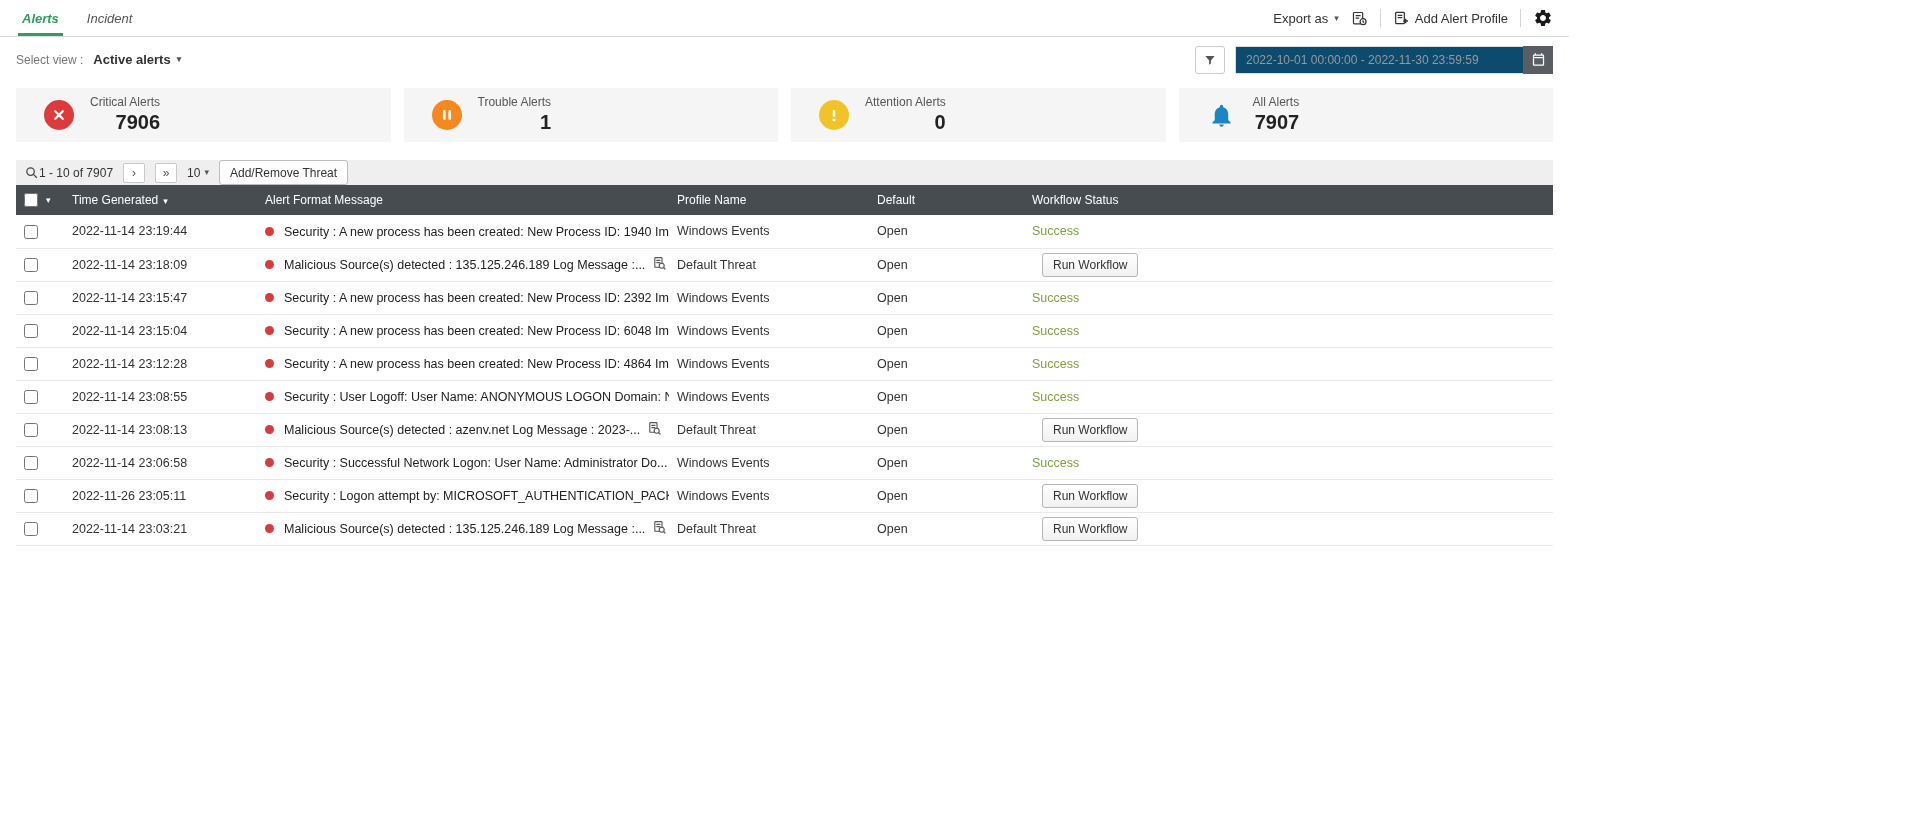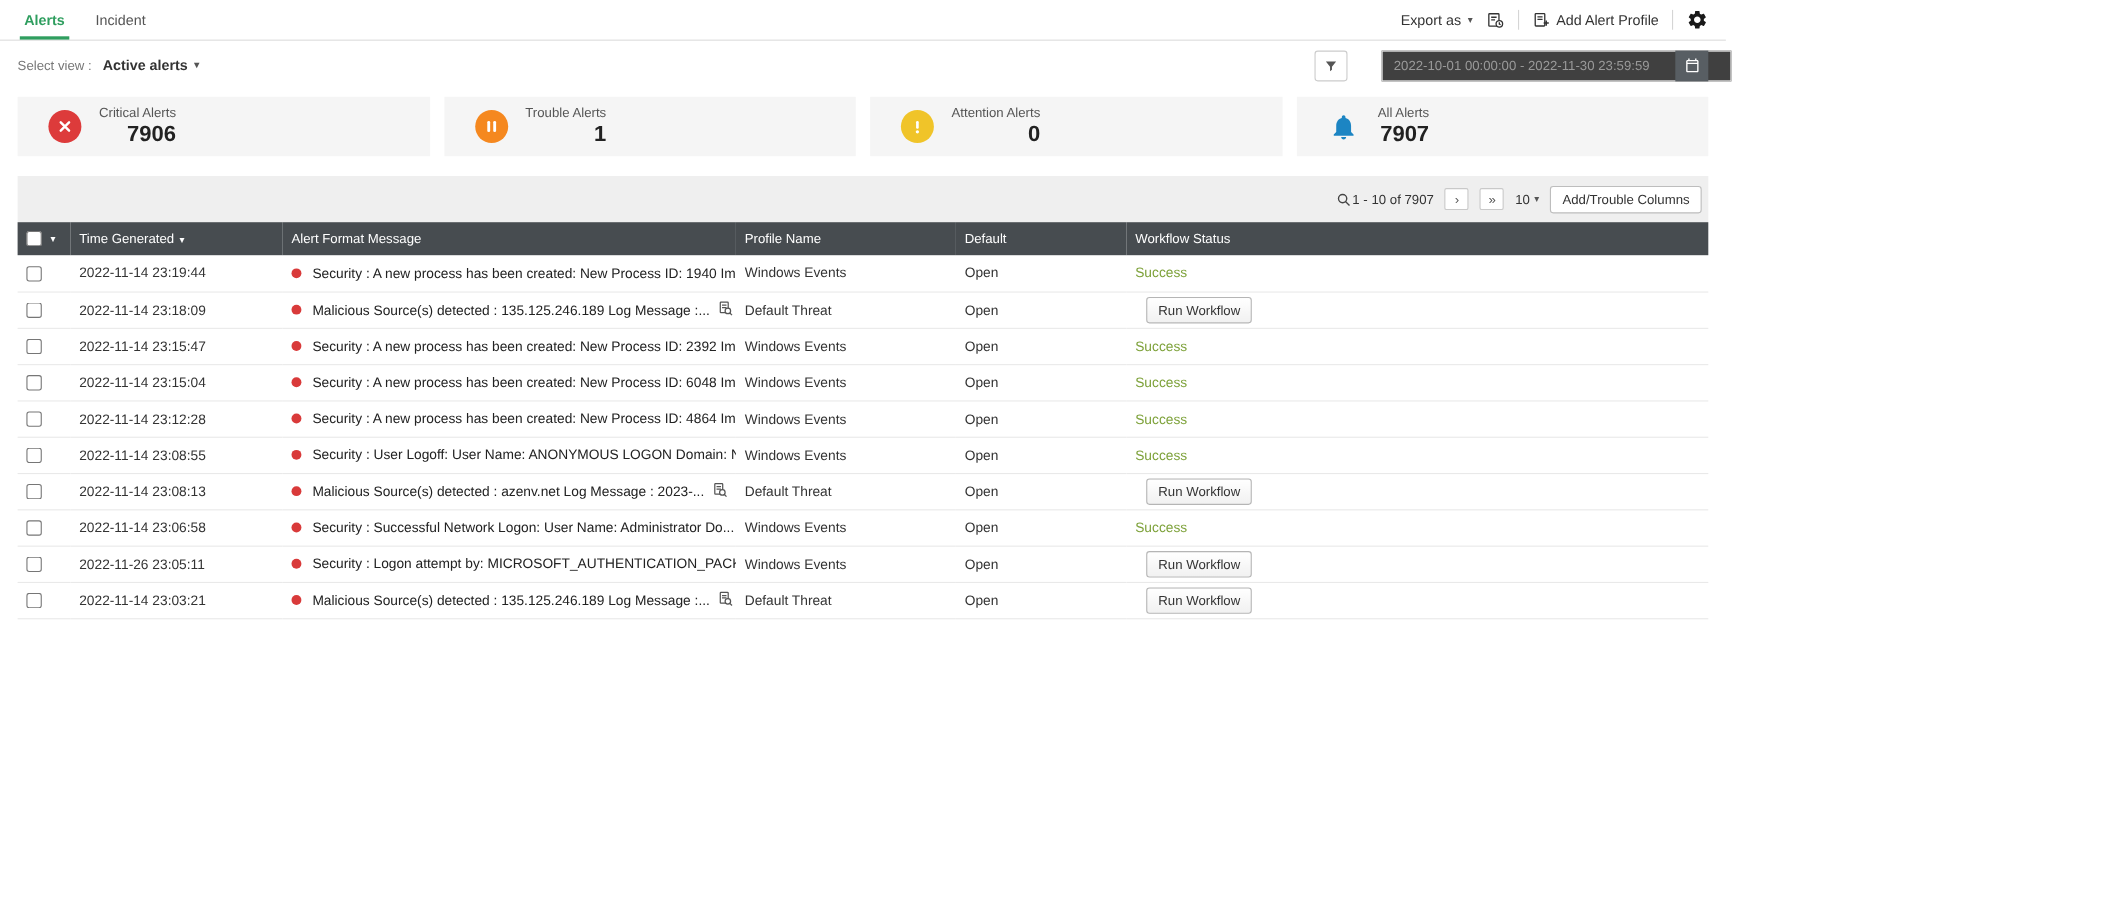--- a/index.html
+++ b/index.html
@@ -9,52 +9,52 @@
     font-family:"Liberation Sans", sans-serif; color:#333; overflow:hidden;
   }
   .app { width:1569px; }
 
   
   .topbar {
     height:37px; border-bottom:1px solid #dcdcdc;
     display:flex; justify-content:space-between; align-items:stretch;
     padding:0 16px 0 8px; background:#fff;
   }
-  .tabs { display:flex; }
+  .tabs { display:flex;font-style:italic; }
   .tab { padding:0 14px; display:flex; align-items:center; font-size:13px; color:#555; cursor:pointer; position:relative; }
   .tab.active { color:#2f9e5f; font-weight:bold; }
   .tab.active::after { content:""; position:absolute; left:10px; right:10px; bottom:0; height:3px; background:#2f9e5f; }
   .topbar-right { display:flex; align-items:center; gap:12px; font-size:13px; color:#333; }
   .tb-action { display:flex; align-items:center; gap:6px; cursor:pointer; }
   .caret { font-size:9px; color:#555; line-height:1; }
   .vsep { width:1px; height:18px; background:#d5d5d5; }
   .icon-btn { display:flex; align-items:center; cursor:pointer; }
 
   
   .viewbar { height:45px; display:flex; align-items:center; justify-content:space-between; padding:0 16px; }
   .viewbar-left { display:flex; align-items:center; gap:10px; }
   .select-view-label { color:#777; font-size:12px; }
   .view-dropdown { font-size:13px; font-weight:bold; color:#333; display:flex; gap:6px; align-items:center; cursor:pointer; }
   .viewbar-right { display:flex; align-items:center; gap:10px; }
   .filter-btn { width:30px; height:28px; border:1px solid #ccc; border-radius:3px; background:#fff; display:flex; align-items:center; justify-content:center; cursor:pointer; }
   .date-wrap { position:relative; width:318px; height:28px; }
-  .date-input { width:100%; height:100%; border:1px solid #ddd; background:#404040; color:#999; font-size:12px; padding:0 20px 0 10px; font-family:inherit;margin-left:21px; }
+  .date-input { width:100%; height:100%; border:1px solid #ddd; background:#0c4a6e; color:#999; font-size:12px; padding:0 20px 0 10px; font-family:inherit; }
   .cal-btn { position:absolute; right:0; top:0; width:30px; height:28px; background:#585e63; border:none; display:flex; align-items:center; justify-content:center; cursor:pointer; }
 
   
   .cards { display:grid; grid-template-columns:repeat(4,1fr); gap:13px; padding:6px 16px 6px; }
   .card { background:#f5f5f5; height:54px; display:flex; align-items:center; padding-left:28px; }
   .card-icon { width:30px; height:30px; border-radius:50%; display:flex; align-items:center; justify-content:center; flex:none; }
   .card-text { margin-left:16px; line-height:1.25; }
   .card-label { font-size:12px; color:#555; }
   .card-value { font-size:20px; color:#222; font-weight:bold;text-align:right; }
 
   
   .content { padding:12px 16px 0; }
-  .table-toolbar { background:#efefef; height:42px; display:flex; align-items:center; justify-content:flex-end; padding:0 6px 0 8px; }
+  .table-toolbar { background:#efefef; height:25px; display:flex; align-items:center; justify-content:flex-start; padding:0 6px 0 8px; }
   .toolbar-right { display:flex; align-items:center; gap:10px; font-size:12px; color:#333; }
   .page-btn { width:22px; height:20px; background:#fff; border:1px solid #c9c9c9; border-radius:2px; color:#555; font-size:12px; display:flex; align-items:center; justify-content:center; cursor:pointer; padding:0; }
   .page-size { display:flex; align-items:center; gap:4px; cursor:pointer; }
   .add-cols-btn { height:25px; background:#fff; border:1px solid #bdbdbd; border-radius:3px; padding:0 10px; font-size:12px; color:#333; cursor:pointer; font-family:inherit; }
 
   
   table { border-collapse:collapse; width:100%; table-layout:fixed; }
   thead th { background:#474c50; color:#fff; font-weight:normal; font-size:12px; text-align:left; height:30px; padding:0 8px; white-space:nowrap; }
   thead th .hdr-caret { font-size:9px; color:#fff; margin-left:5px; }
   tbody td { height:33px; border-bottom:1px solid #e9e9e9; padding:0 8px; font-size:12.5px; color:#333; white-space:nowrap; overflow:hidden; }
@@ -196,21 +196,21 @@
         </svg>
       </span>
       <div class="toolbar-right">
         <span>1 - 10 of 7907</span>
         <button class="page-btn">›</button>
         <button class="page-btn">»</button>
         <span class="page-size">
           <span>10</span>
           <span class="caret">▾</span>
         </span>
-        <button class="add-cols-btn">Add/Trouble Columns</button>
+        <button class="add-cols-btn">Add/Remove Threat</button>
       </div>
     </div>
 
     <table>
       <colgroup>
         <col style="width:48px">
           <col style="width:193px">
           <col style="width:412px">
         <col style="width:200px">
           <col style="width:155px">

